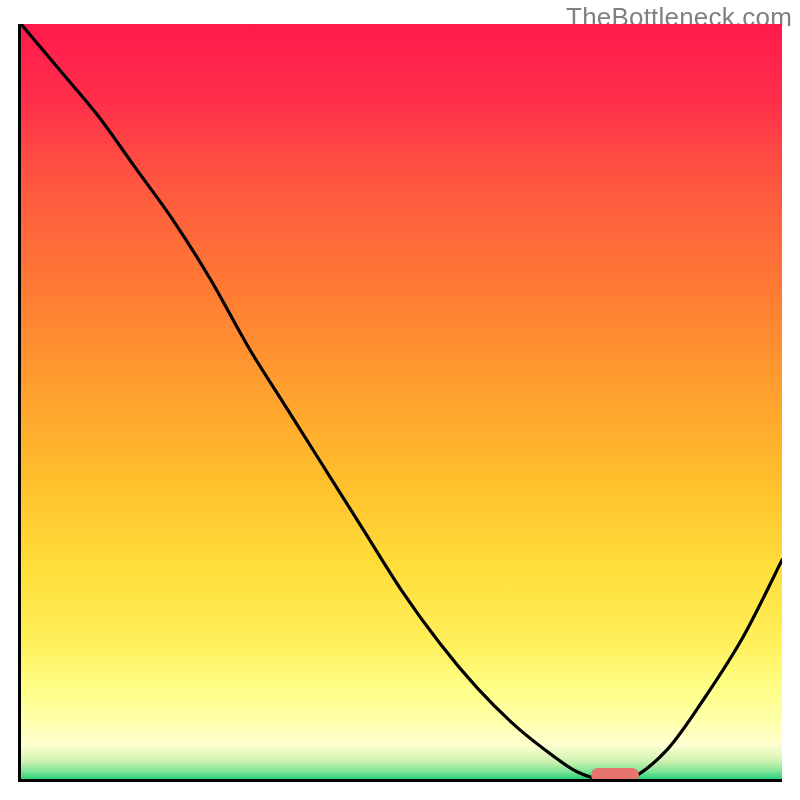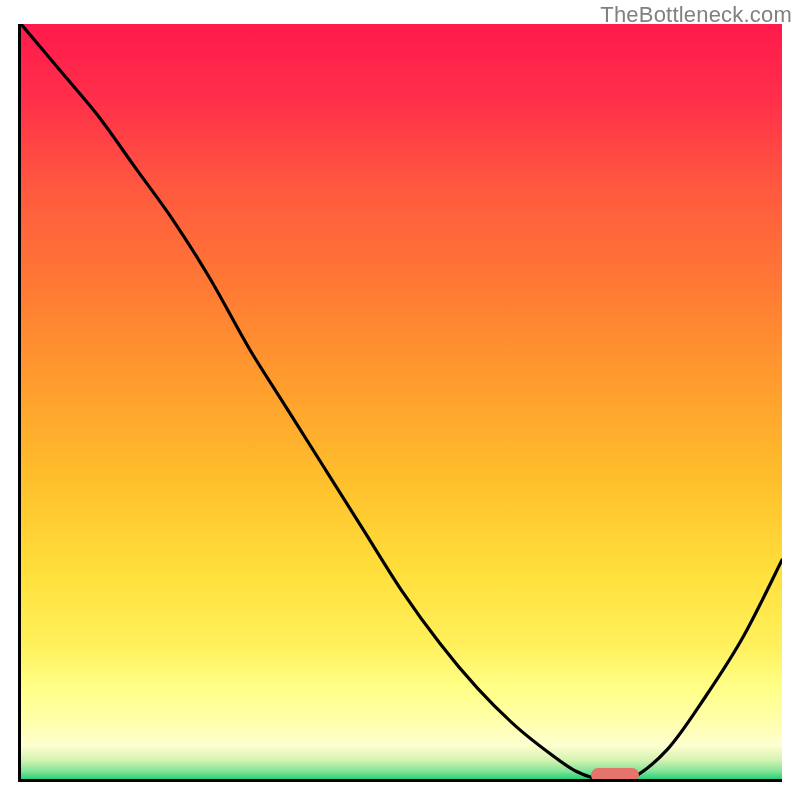--- a/index.html
+++ b/index.html
@@ -14,21 +14,21 @@
   .stage {
     position: relative;
     width: 800px;
     height: 800px;
   }
   .watermark {
     position: absolute;
     top: 2px;
     right: 8px;
     color: #808080;
-    font-size: 22px;
+    font-size: 26px;
     font-weight: 500;
     letter-spacing: 0.2px;
   }
   .plot-frame {
     position: absolute;
     left: 18px;
     top: 24px;
     width: 764px;
     height: 758px;
     border-left: 3px solid #000;

